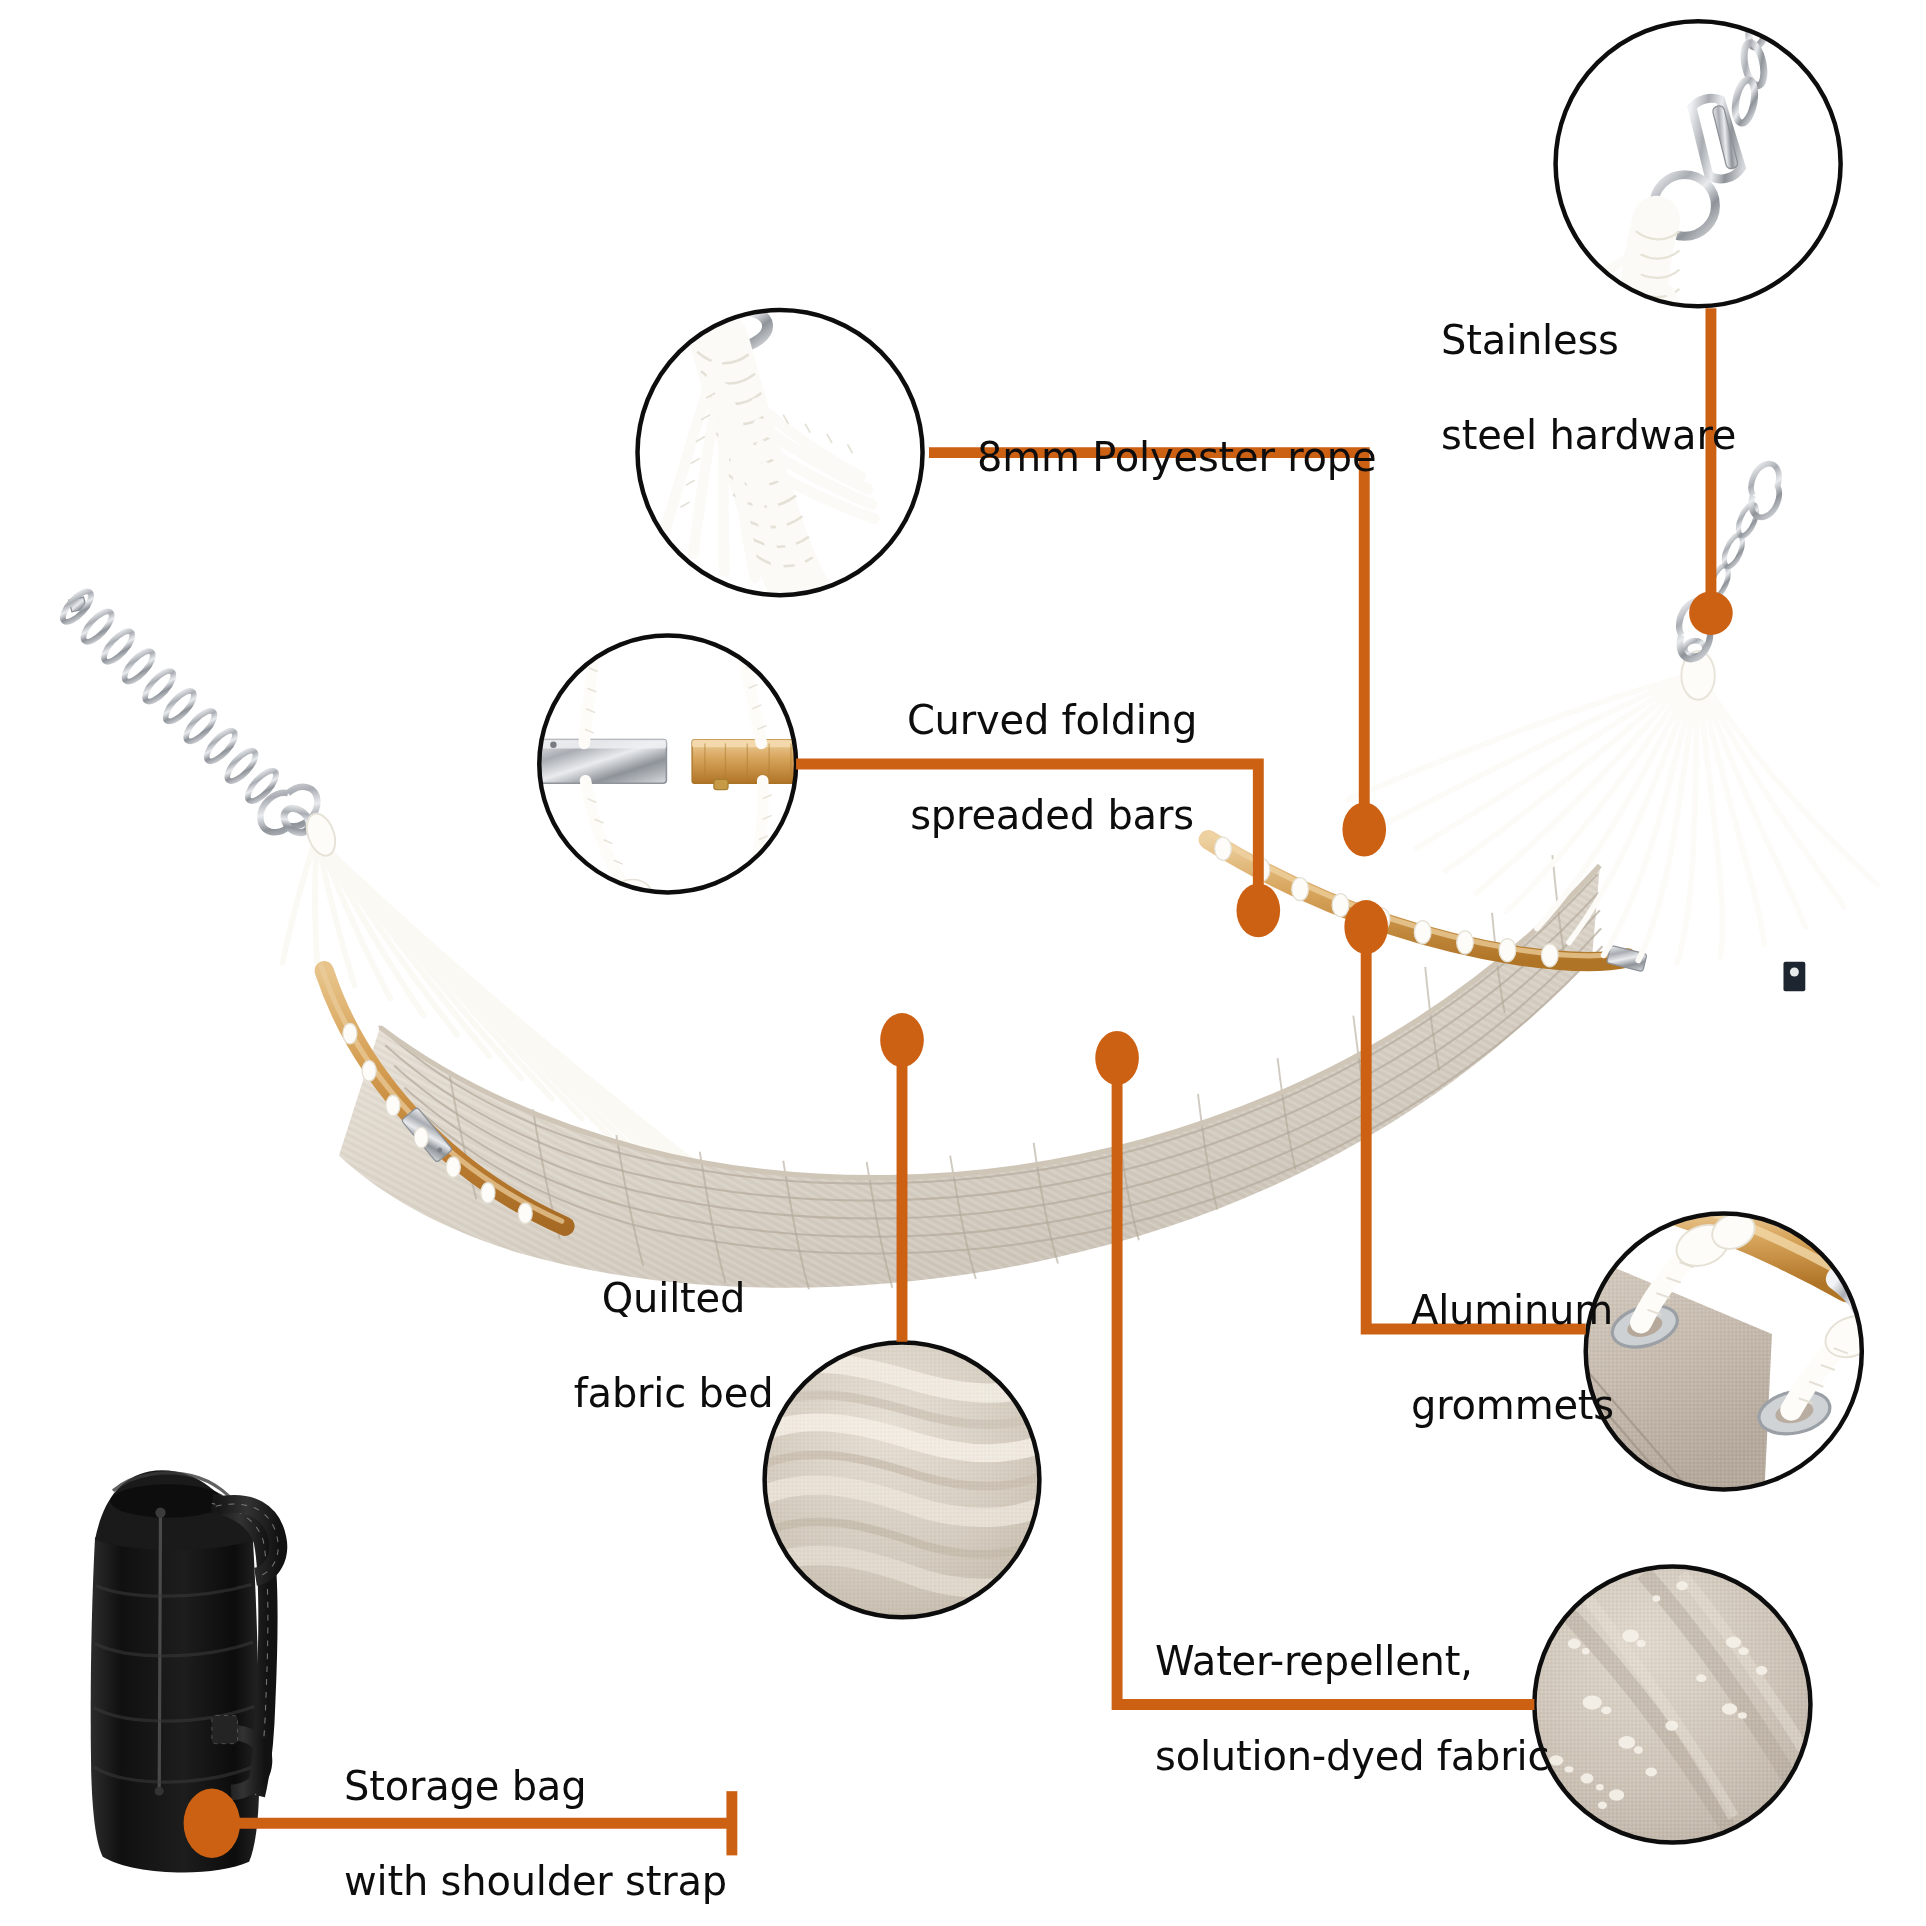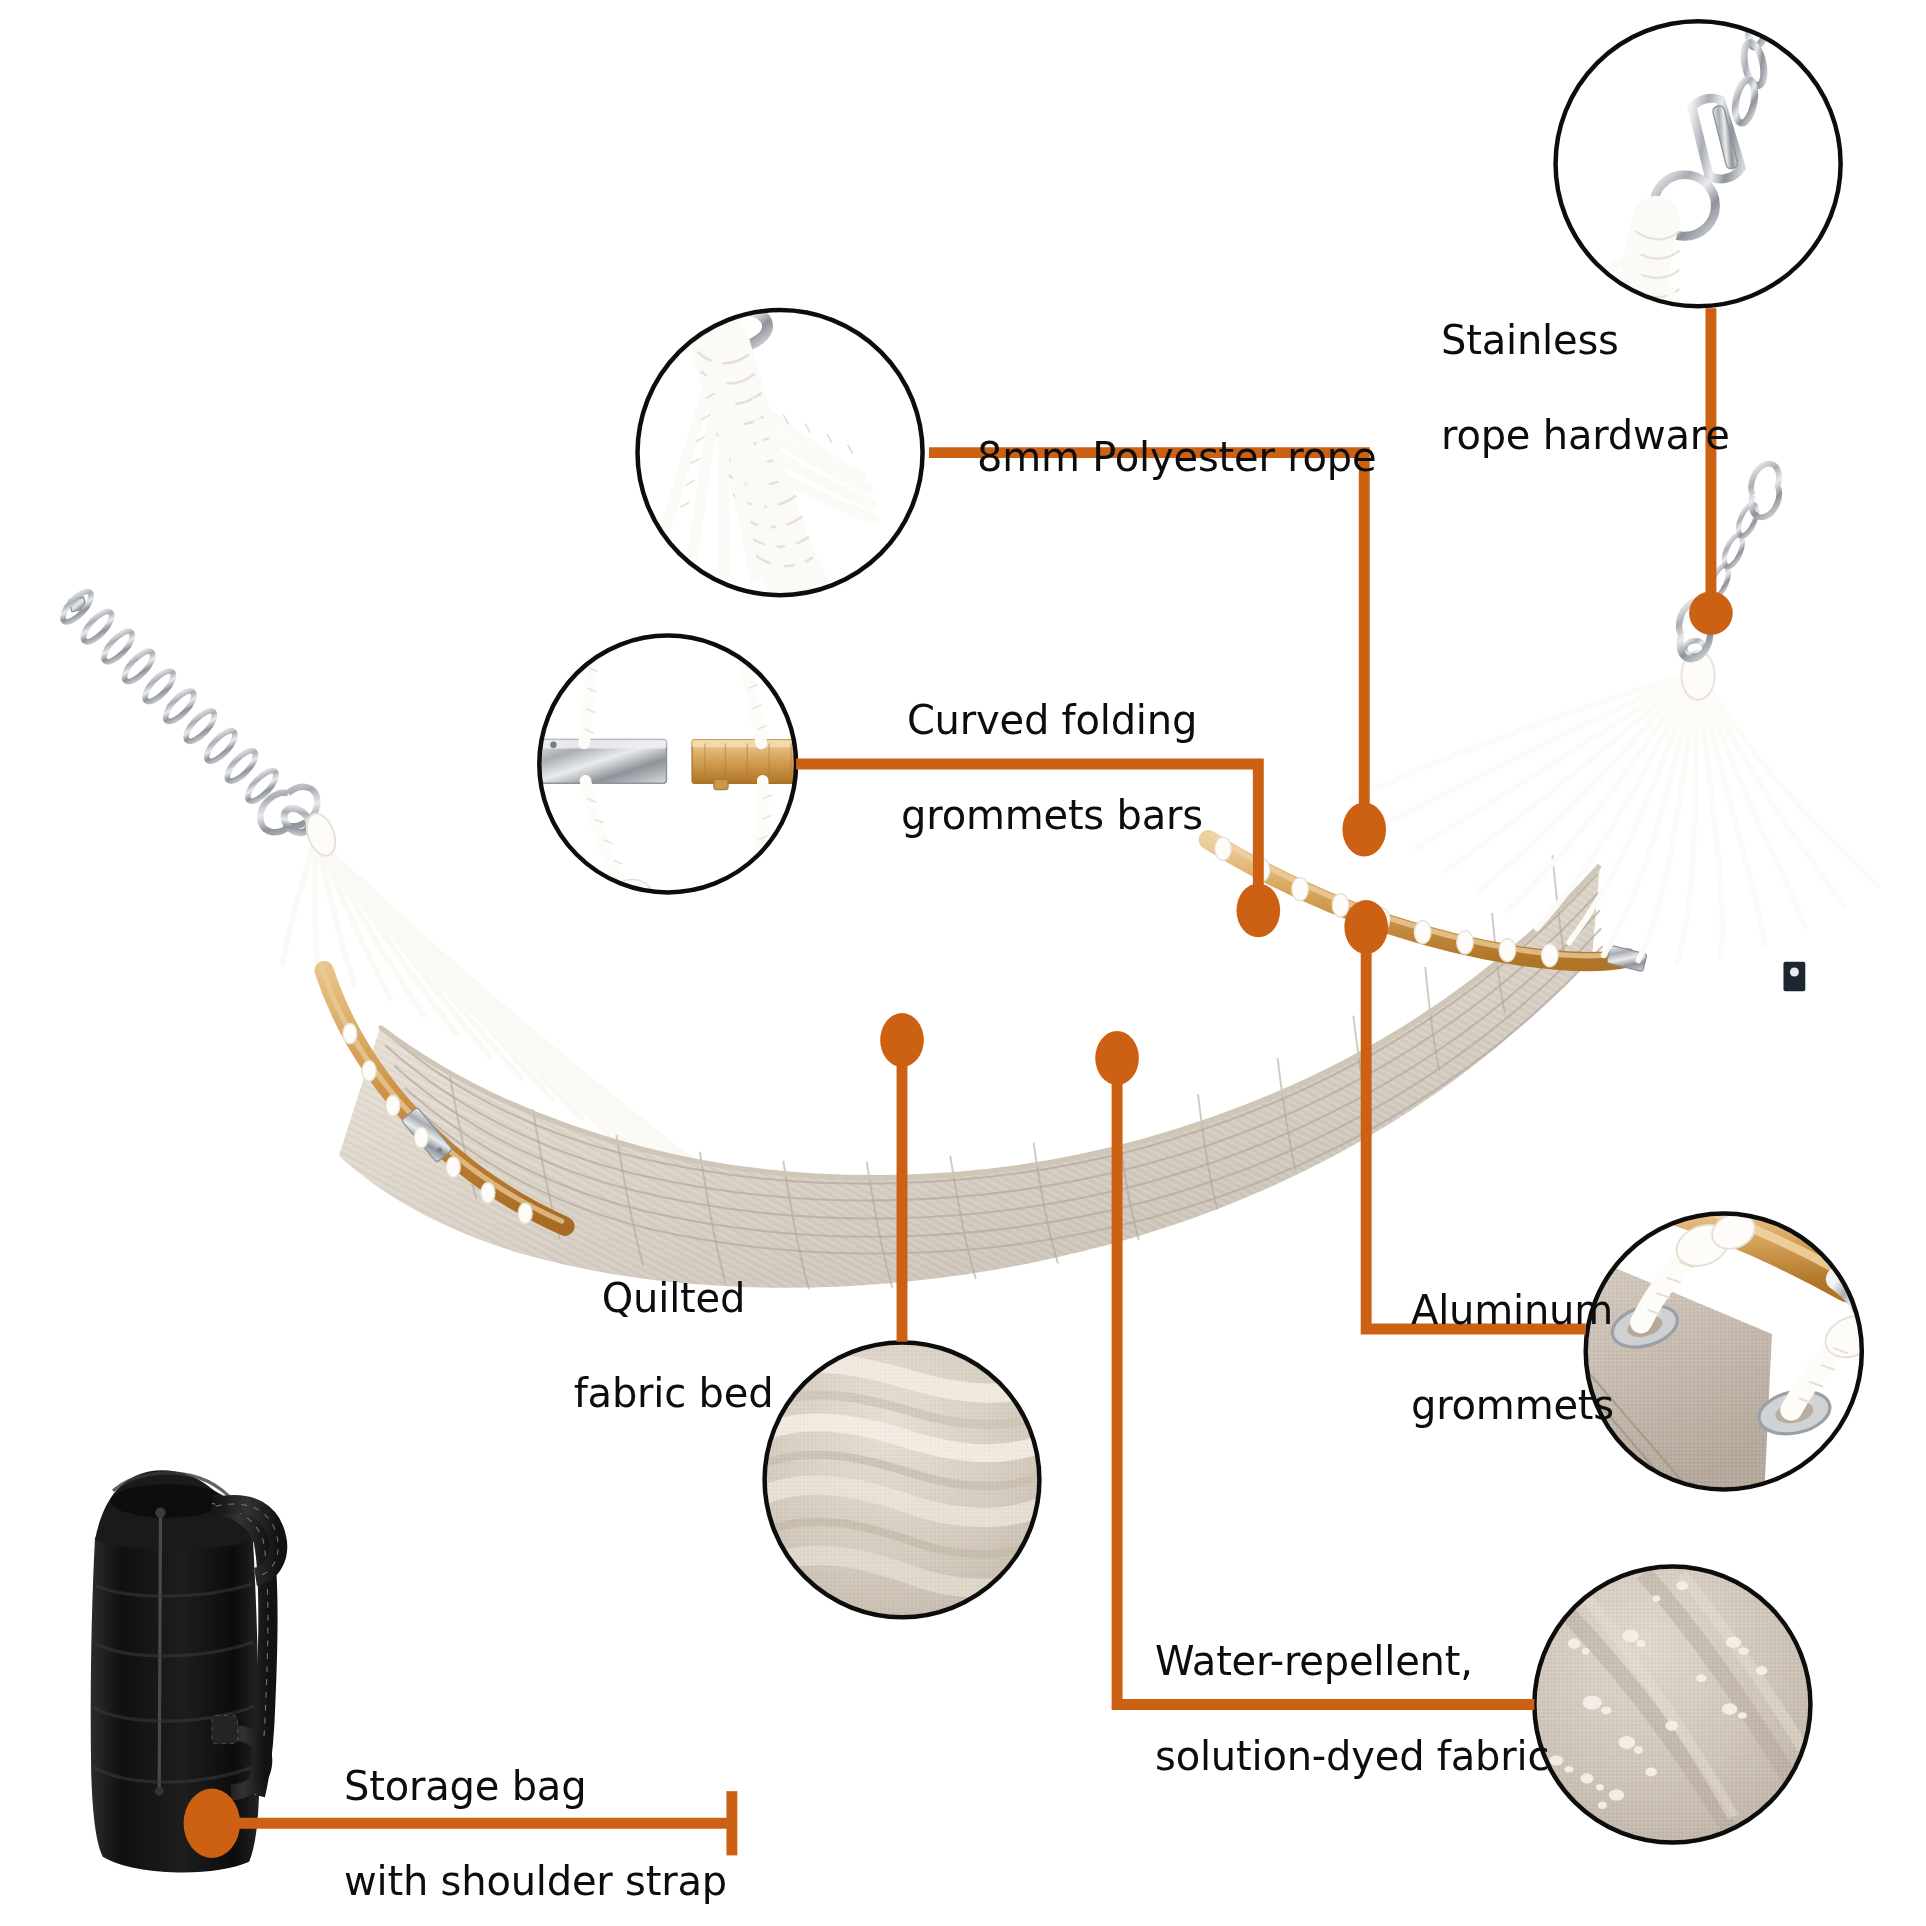--- a/index.html
+++ b/index.html
@@ -608,30 +608,30 @@
     <ellipse cx="1960" cy="1418" rx="34" ry="42"></ellipse>
     <ellipse cx="1405" cy="1620" rx="34" ry="42"></ellipse>
     <ellipse cx="2128" cy="1444" rx="34" ry="42"></ellipse>
     <ellipse cx="1740" cy="1648" rx="34" ry="42"></ellipse>
     <ellipse cx="330" cy="2840" rx="44" ry="54"></ellipse>
   </g>
 </svg>
 
 <div class="label" style="left:1416px; top:270px; width:282px; text-align:left;">
   <span>Stainless</span><br>
-  <span>rope hardware</span>
+  <span>steel hardware</span>
 </div>
 
 <div class="label" style="left:952px; top:387px; width:449px; text-align:left;">
   <span>8mm Polyester rope</span>
 </div>
 
 <div class="label" style="left:847px; top:650px; width:385px; text-align:center;">
   <span>Curved folding</span><br>
-  <span>grommets bars</span>
+  <span>spreaded bars</span>
 </div>
 
 <div class="label right" style="left:449px; top:1228px; width:424px;">
   <span>Quilted</span><br>
   <span>fabric bed</span>
 </div>
 
 <div class="label" style="left:1386px; top:1240px; width:295px; text-align:left;">
   <span>Aluminum</span><br>
   <span>grommets</span>

